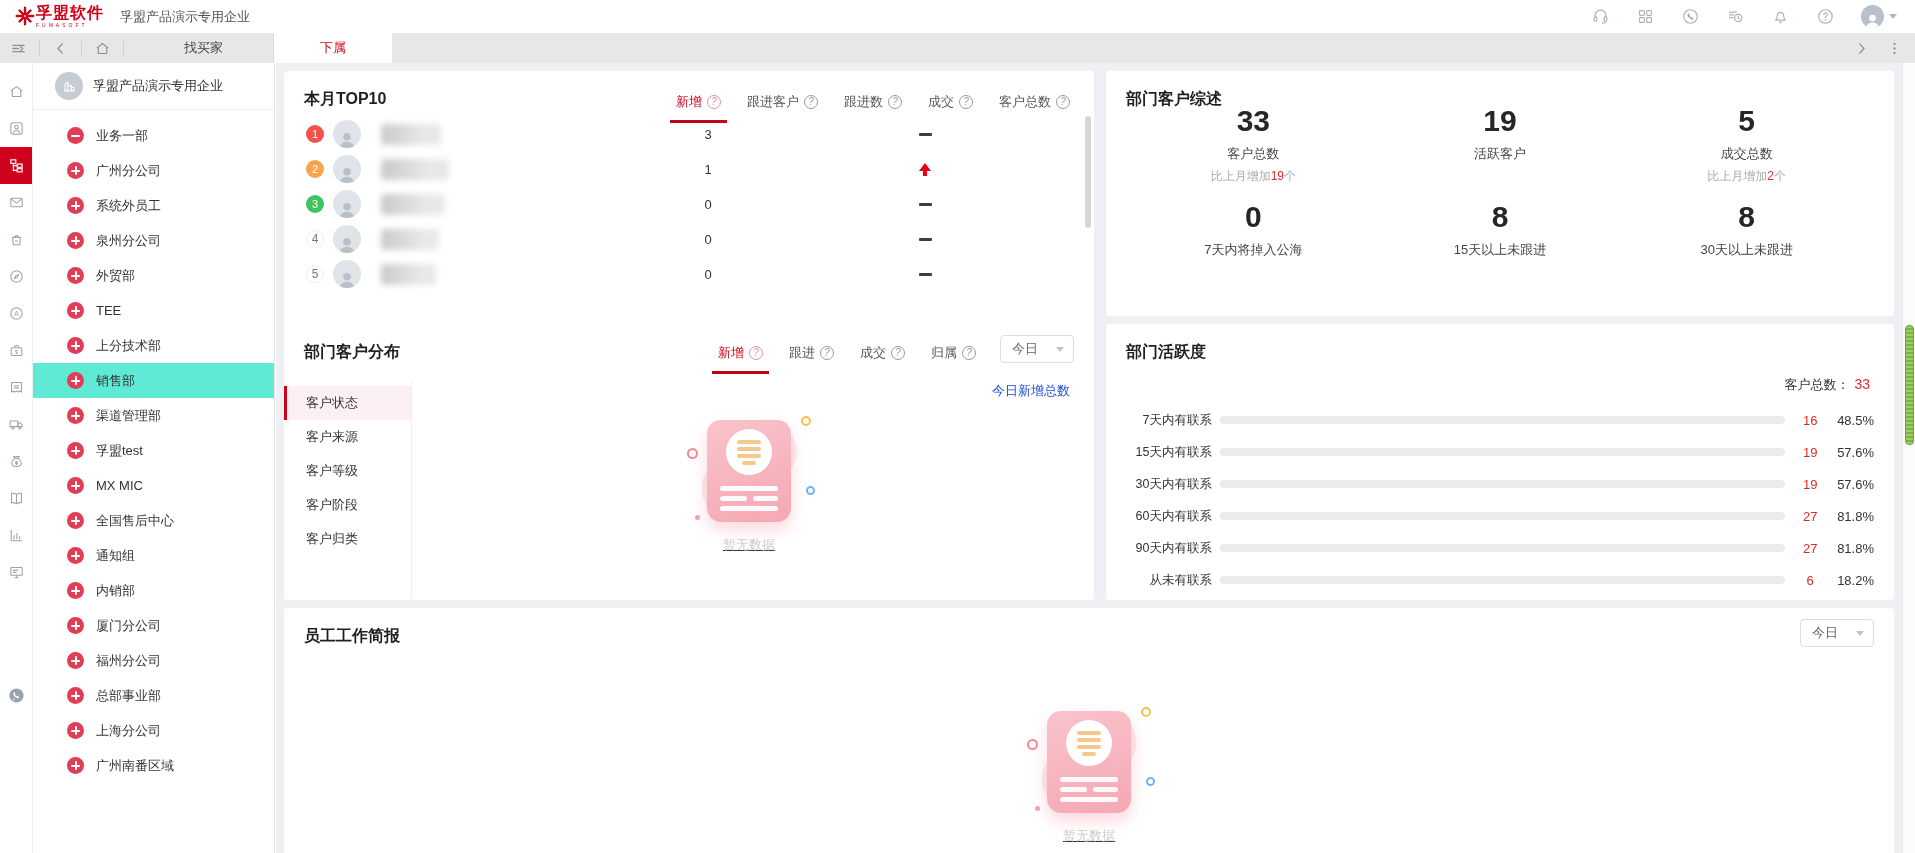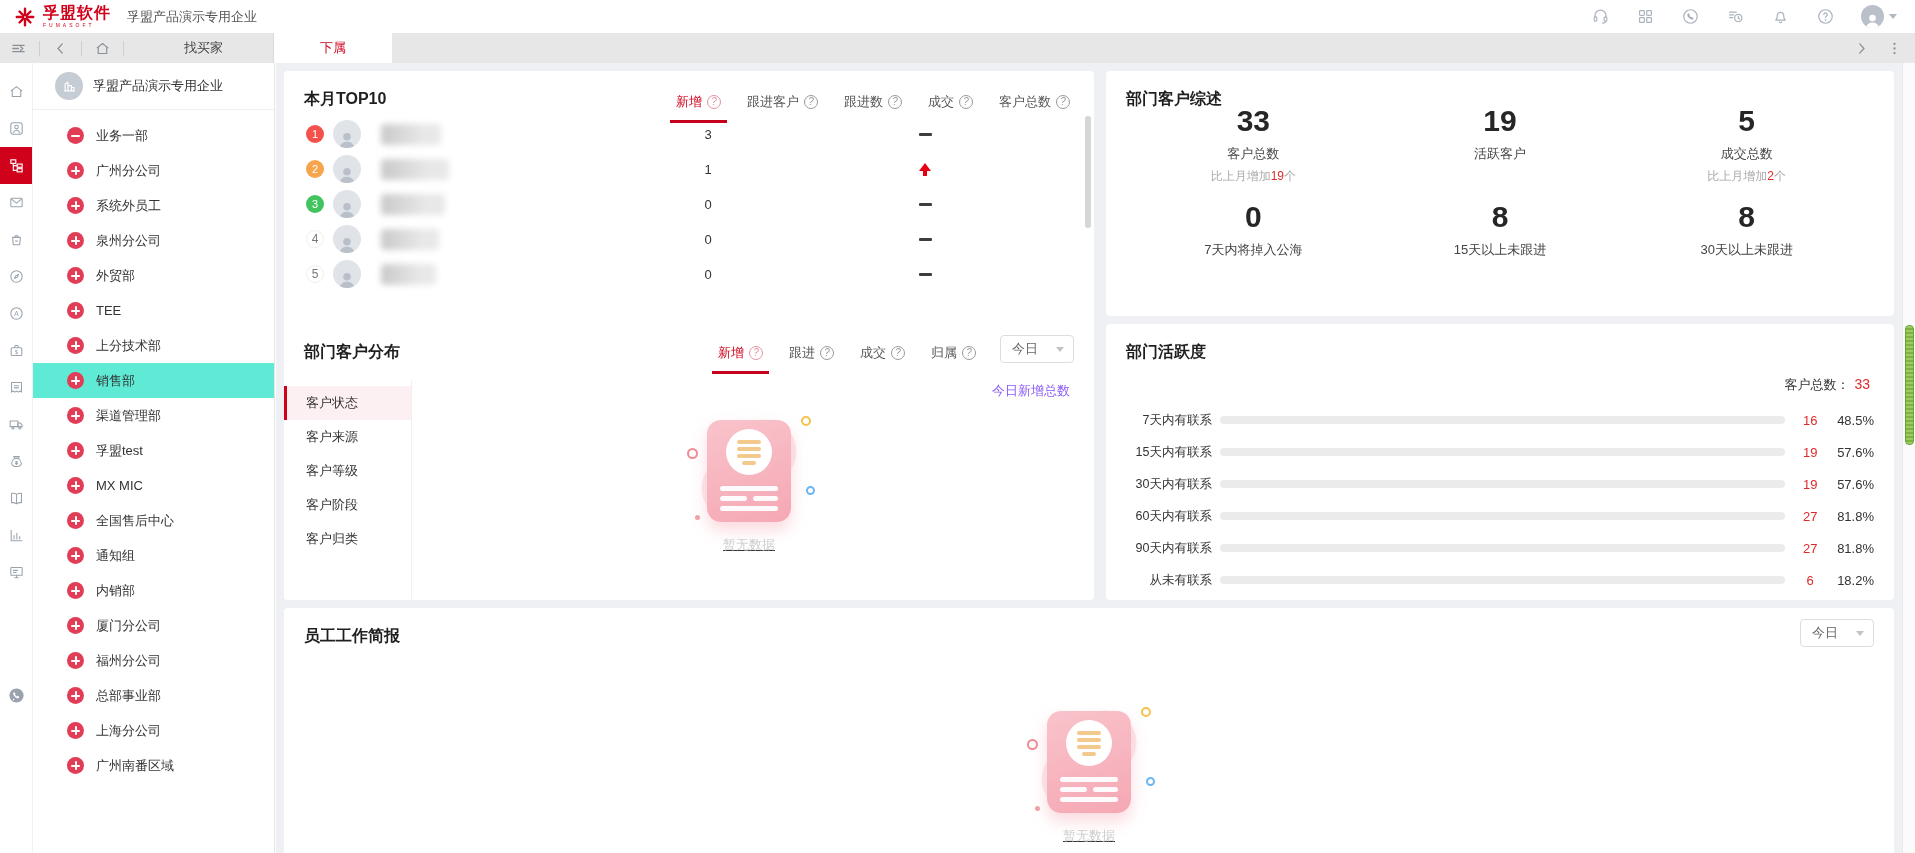--- a/index.html
+++ b/index.html
@@ -5,21 +5,21 @@
   * { margin:0; padding:0; box-sizing:border-box; }
   html,body { background:#fff; }
   body {
     width:1915px; height:853px; position:relative; overflow:hidden;
     font-family:"Liberation Sans","DejaVu Sans",sans-serif; color:#333; font-size:13px;
   }
   svg { display:block; }
 
   
   .topbar { position:absolute; top:0; left:0; right:0; height:33px; background:#fff; display:flex; align-items:center; padding:0 18px 0 14px; z-index:9; }
-  .brand { display:flex; align-items:center; gap:7px; }
+  .brand { display:flex; align-items:flex-start; }
   .brand-mark { color:#d0021b; }
   .brand-text { line-height:1; }
   .brand-name { color:#d0021b; font-weight:bold; font-size:16px; letter-spacing:1px; }
   .brand-sub { color:#d0021b; font-size:5px; letter-spacing:3px; margin-top:2px; }
   .company-name { margin-left:16px; color:#555; font-size:13px; }
   .topbar-icons { margin-left:auto; display:flex; align-items:center; gap:26px; }
   .tb-icon { width:19px; height:19px; color:#aab3bd; cursor:pointer; }
   .avatar-wrap { display:flex; align-items:center; gap:5px; cursor:pointer; }
   .tb-avatar { width:23px; height:23px; border-radius:50%; background:#b9c0c9; overflow:hidden; display:flex; align-items:flex-end; justify-content:center; }
   .caret-down { width:0; height:0; border-left:4px solid transparent; border-right:4px solid transparent; border-top:5px solid #b0b8c2; }
@@ -94,21 +94,21 @@
   .stat-label { font-size:13px; color:#444; margin-top:8px; }
   .stat-note { font-size:12px; color:#aaa; margin-top:5px; height:15px; }
   .stat-note .red { color:#e02a2a; }
 
   
   .dropdown { position:absolute; top:11px; right:20px; width:74px; height:28px; border:1px solid #ddd; border-radius:4px; background:#fff; display:flex; align-items:center; justify-content:space-between; padding:0 9px 0 11px; font-size:13px; color:#666; cursor:pointer; }
   .dd-caret { width:0; height:0; border-left:4px solid transparent; border-right:4px solid transparent; border-top:5px solid #c3c3c3; }
   .dist-menu { position:absolute; left:0; top:56px; bottom:1px; width:128px; border-right:1px solid #f0f0f0; padding-top:6px; background:#fff; }
   .menu-item { height:34px; display:flex; align-items:center; padding-left:22px; font-size:13px; color:#333; cursor:pointer; }
   .menu-item.active { background:#fdf0f2; border-left:3px solid #d0021b; padding-left:19px; color:#333; }
-  .dist-right-label { position:absolute; right:24px; top:58px; font-size:13px; color:#8b5cf6; }
+  .dist-right-label { position:absolute; right:24px; top:58px; font-size:13px; color:#1d4ed8; }
 
   
   .empty { position:absolute; width:200px; text-align:center;text-decoration:underline; }
   #card-dist .empty { left:365px; top:88px; }
   #card-report .empty { left:705px; top:95px; }
   .empty-art { position:relative; width:100px; height:118px; margin:0 auto; }
   .ea-blob { position:absolute; left:18px; top:2px; width:64px; height:112px; background:#fad2d7; opacity:.5; border-radius:32px; transform:rotate(40deg); }
   .ea-main { position:absolute; left:8px; top:8px; width:84px; height:102px; background:linear-gradient(160deg,#f9c3cb,#f5a8b4); border-radius:14px; box-shadow:0 8px 16px rgba(246,170,181,.45); }
   .ea-circle { position:absolute; left:50%; transform:translateX(-50%); top:9px; width:46px; height:46px; background:#fff; border-radius:50%; display:flex; flex-direction:column; align-items:center; justify-content:center; gap:3px; }
   .ea-circle i { display:block; width:24px; height:4px; background:#f3c98e; border-radius:2px; }

